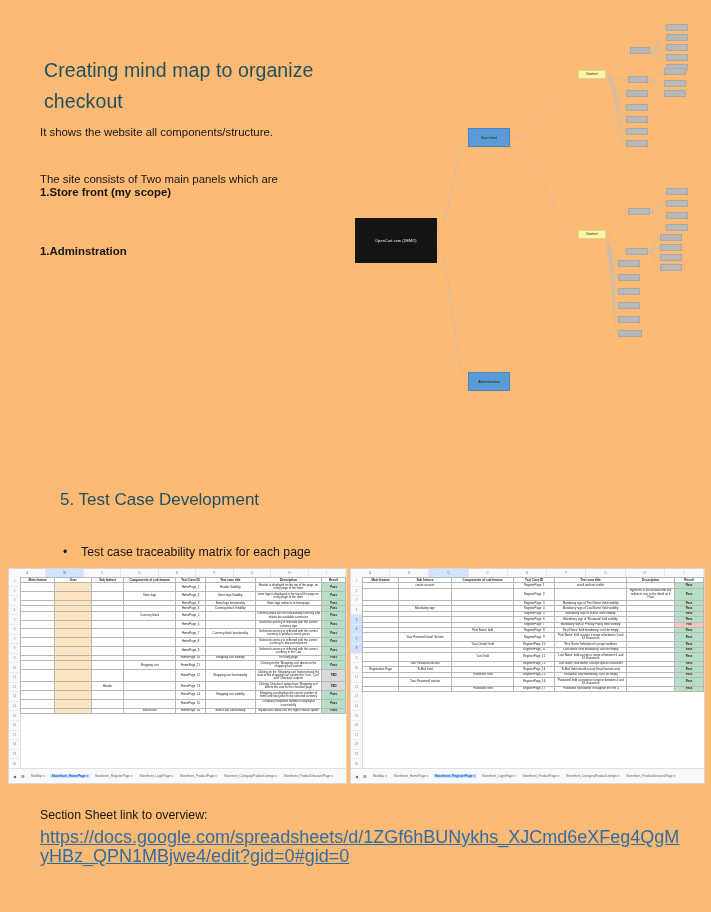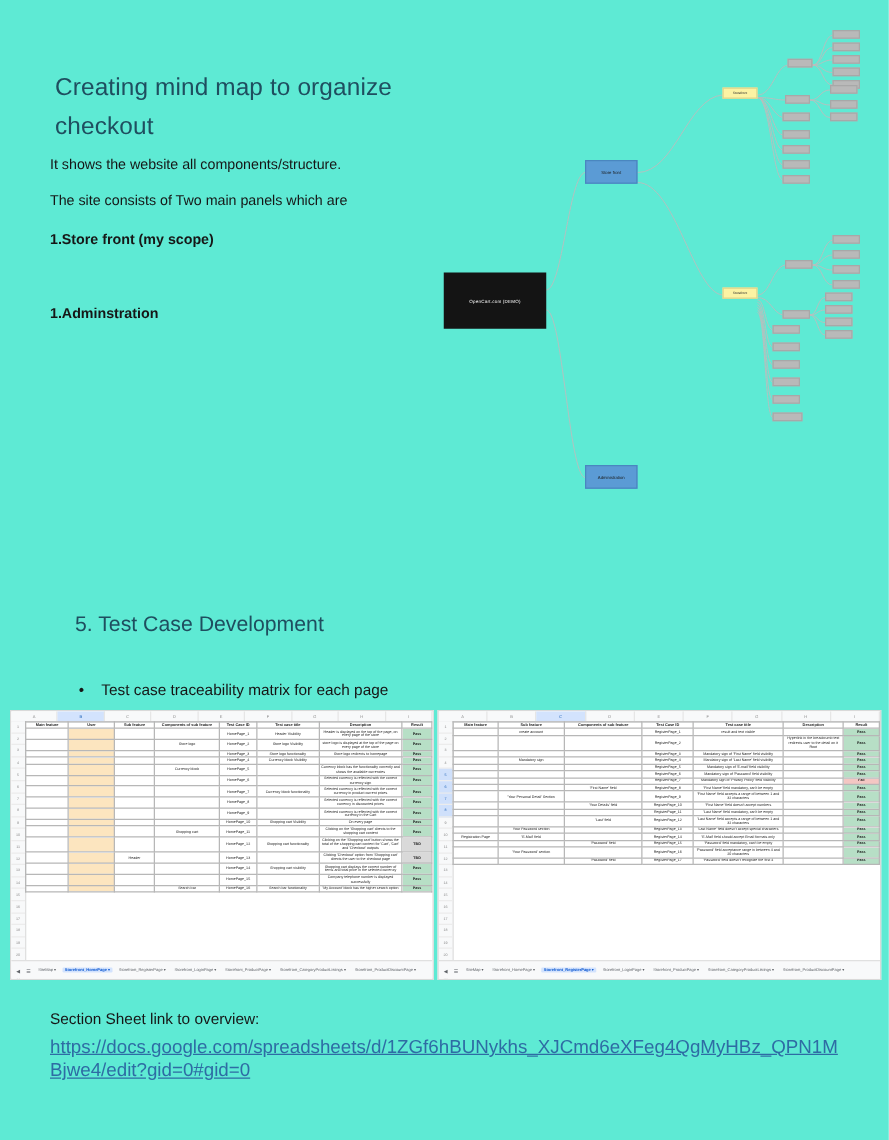--- a/index.html
+++ b/index.html
@@ -1,34 +1,34 @@
 <!DOCTYPE html>
 <html><head>
 <meta charset="utf-8">
 <style>
   html,body{margin:0;padding:0;background:#ffffff;}
   body{
     width:711px;height:912px;position:relative;overflow:hidden;
     font-family:"Liberation Sans","DejaVu Sans",sans-serif;
     color:#141414;
   }
-  .page{position:absolute;inset:0;background:#5eead4;}
+  .page{position:absolute;inset:0;background:#fdba74;}
 
   
   .sec1-title{
     position:absolute;left:44px;top:55px;width:320px;
     font-size:19.5px;line-height:31px;font-weight:400;
     color:#1f4e5f;letter-spacing:.1px;
   }
   .sec1-title .ln2{display:block;}
   .para{
     position:absolute;left:40px;font-size:11.4px;line-height:15px;color:#161616;
   }
   .p1{top:125px;width:330px;}
-  .p2{top:154px;width:330px;}
+  .p2{top:172px;width:330px;}
   .p3{top:185px;width:330px;font-weight:bold;}
   .p4{top:244px;width:330px;font-weight:bold;}
 
   
   .mindmap{position:absolute;left:350px;top:18px;width:360px;height:390px;}
   .mm-svg{position:absolute;left:0;top:0;}
   .mm-node{position:absolute;box-sizing:border-box;}
   .mm-root{
     left:5px;top:200px;width:82px;height:45px;background:#141414;
     color:#fff;font-size:3.6px;display:flex;align-items:center;justify-content:center;
@@ -107,21 +107,21 @@
   .tabbar .tbtn{
     font-size:3.2px;color:#5f6368;padding:0 2px;white-space:nowrap;
     display:flex;align-items:center;gap:1px;
   }
   .tabbar .tbtn.active{color:#0b57d0;font-weight:bold;background:#d3e3fd;border-radius:1px;}
   .tabbar .ic{font-size:4px;color:#5f6368;padding:0 1px;}
 
   
   .linklbl{position:absolute;left:40px;top:808px;font-size:12.3px;color:#161616;}
   .linkurl{
-    position:absolute;left:40px;top:828px;width:640px;font-size:15px;line-height:19px;
+    position:absolute;left:40px;top:828px;width:640px;font-size:18px;line-height:19px;
     color:#2e6ca4;text-decoration:underline;word-break:break-all;
   }
 </style>
 </head>
 <body>
 
 <div class="page">
 
   <div class="sec1-title">
     <span>Creating mind map to organize</span>

